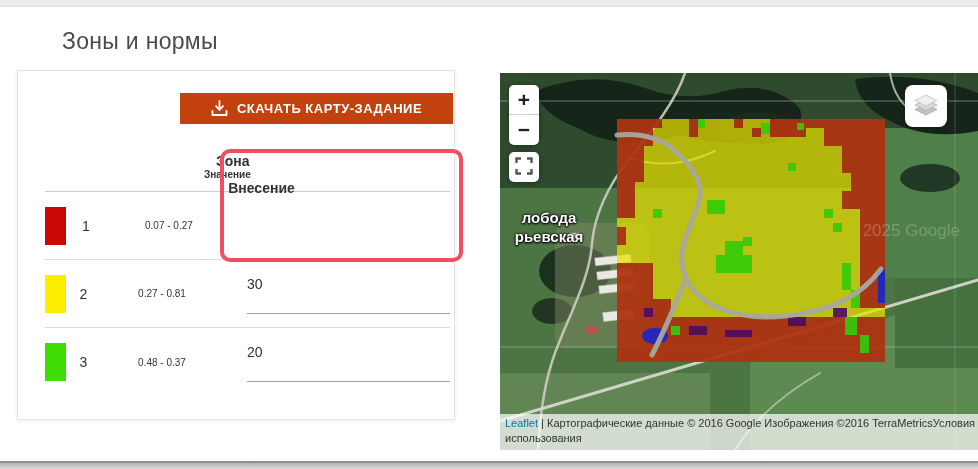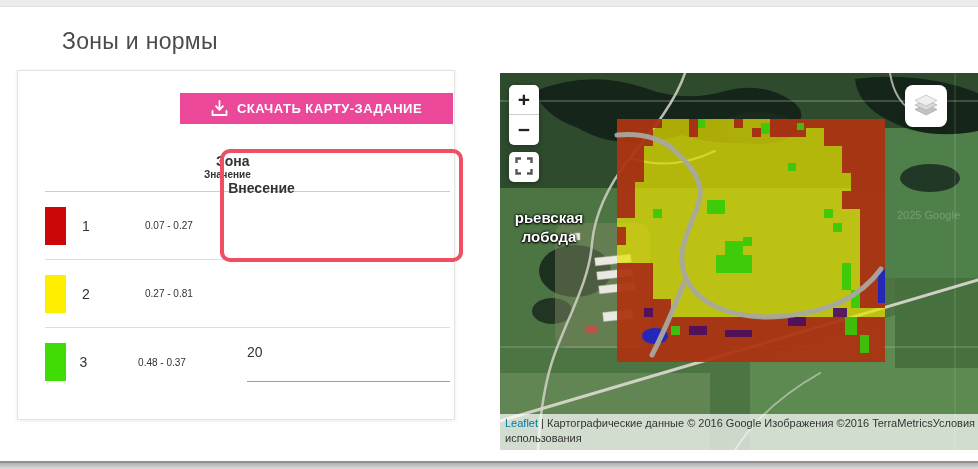--- a/index.html
+++ b/index.html
@@ -6,21 +6,21 @@
   html,body { width:978px; height:469px; overflow:hidden; }
   body { position:relative; background:#fff; font-family:"Liberation Sans", sans-serif; color:#333; }
 
   .top-strip { position:absolute; left:0; top:0; width:978px; height:7px; background:#ececec; border-bottom:1px solid #e0e0e0; }
   .bottom-bar { position:absolute; left:0; bottom:0; width:978px; height:8px; border-top:2px solid #8f8f8f; background:linear-gradient(#b0b0b0,#dcdcdc); }
 
   .page-title { position:absolute; left:18px; top:28px; font-size:23px; font-weight:400; color:#4b4b4b; letter-spacing:.3px;margin-left:44px; }
 
   
   .zones-card { position:absolute; left:17px; top:70px; width:438px; height:350px; background:#fff; border:1px solid #e3e3e3; box-shadow:0 1px 4px rgba(0,0,0,.08); }
-  .download-btn { position:absolute; left:162px; top:22px; width:273px; height:31px; background:#ec4899; color:#fff; border:none; font-family:"Liberation Sans",sans-serif; font-size:13px; font-weight:bold; letter-spacing:.5px; display:flex; align-items:center; justify-content:center; gap:9px; cursor:pointer; }
+  .download-btn { position:absolute; left:162px; top:22px; width:273px; height:31px; background:#c2410c; color:#fff; border:none; font-family:"Liberation Sans",sans-serif; font-size:13px; font-weight:bold; letter-spacing:.5px; display:flex; align-items:center; justify-content:center; gap:9px; cursor:pointer; }
   .download-btn svg { display:block; }
 
   .ztable { position:absolute; left:27px; top:82px; width:405px; }
   .zrow { display:flex; align-items:center; height:68px; border-bottom:1px solid #ddd; }
   .zrow.last { border-bottom:none; }
   .zhead { display:flex; align-items:center; height:39px; border-bottom:1px solid #ccc; font-weight:bold; font-size:14px; color:#333;flex-direction:column; }
   .c-swatch { width:37px; }
   .c-zone   { width:63px; font-size:14px; }
   .c-range  { width:87px; font-size:10px; }
   .c-value  { width:218px; font-size:14px;margin-left:28px; }
@@ -40,21 +40,21 @@
   .zoom-ctl { position:absolute; left:9px; top:12px; width:30px; z-index:10; border-radius:5px; box-shadow:0 1px 5px rgba(0,0,0,.35); overflow:hidden; }
   .zoom-btn { width:30px; height:30px; background:#fff; border:none; font-family:"Liberation Sans",sans-serif; font-size:21px; font-weight:bold; color:#222; display:flex; align-items:center; justify-content:center; cursor:pointer; }
   .zoom-btn.in { border-bottom:1px solid #ccc; }
   .fullscreen-btn { position:absolute; left:9px; top:79px; width:30px; height:30px; background:#fff; border:none; border-radius:5px; box-shadow:0 1px 5px rgba(0,0,0,.35); z-index:10; display:flex; align-items:center; justify-content:center; cursor:pointer; }
   .layers-btn { position:absolute; right:31px; top:12px; width:42px; height:42px; background:#fff; border:none; border-radius:8px; box-shadow:0 1px 6px rgba(0,0,0,.3); z-index:10; display:flex; align-items:center; justify-content:center; cursor:pointer; }
 
   .attribution { position:absolute; left:0; bottom:0; width:552px; background:rgba(255,255,255,.72); font-size:11px; line-height:15px; color:#333; padding:2px 6px 4px 5px; z-index:10; }
   .attribution a.leaflet { color:#0078a8; text-decoration:none; cursor:pointer; }
   .attribution a.terms { color:#333; text-decoration:none; cursor:pointer; }
 
-  .watermark { position:absolute; right:18px; top:136px; color:rgba(255,255,255,.22); font-size:11px; z-index:4; pointer-events:none;margin-left:30px; }
+  .watermark { position:absolute; right:18px; top:148px; color:rgba(255,255,255,.22); font-size:17px; z-index:4; pointer-events:none;margin-left:30px; }
 </style>
 </head>
 <body>
 
 <div class="top-strip"></div>
 
 <h1 class="page-title">Зоны и нормы</h1>
 
 <div class="zones-card">
   <button class="download-btn">
@@ -82,20 +82,23 @@
       <div class="c-zone">1</div>
       <div class="c-range">0.07 - 0.27</div>
     </div>
 
     <div class="zrow">
       <div class="c-swatch">
           <div class="swatch" style="background-color: rgb(253, 238, 0);"></div>
         </div>
       <div class="c-zone">2</div>
       <div class="c-range">0.27 - 0.81</div>
+      <div class="c-value">
+          <div class="input-line">30</div>
+        </div>
     </div>
 
     <div class="zrow last">
       <div class="c-swatch">
           <div class="swatch" style="background-color: rgb(63, 220, 6);"></div>
         </div>
       <div class="c-zone">3</div>
       <div class="c-range">0.48 - 0.37</div>
       <div class="c-value">
           <div class="input-line">20</div>
@@ -201,22 +204,22 @@
       <g fill="none" stroke="#a8a8a0" stroke-width="5" stroke-linecap="round" opacity=".95">
         <path d="M117,62 C140,60 160,64 175,78 C195,96 205,112 198,132 C188,160 175,180 186,205 C198,232 235,248 285,243 C330,239 362,222 381,196"></path>
         <path d="M186,205 C176,230 166,255 152,282"></path>
       </g>
     </g>
   </svg>
 
   <div class="watermark">2025 Google</div>
 
   <div class="place-label">
+    <div>лобода</div>
     <div>рьевская</div>
-    <div>лобода</div>
   </div>
 
   <div class="zoom-ctl">
     <button class="zoom-btn in">+</button>
     <button class="zoom-btn">−</button>
   </div>
 
   <button class="fullscreen-btn">
     <span>
       <svg width="18" height="18" viewBox="0 0 18 18" fill="none" stroke="#555" stroke-width="2.4">

